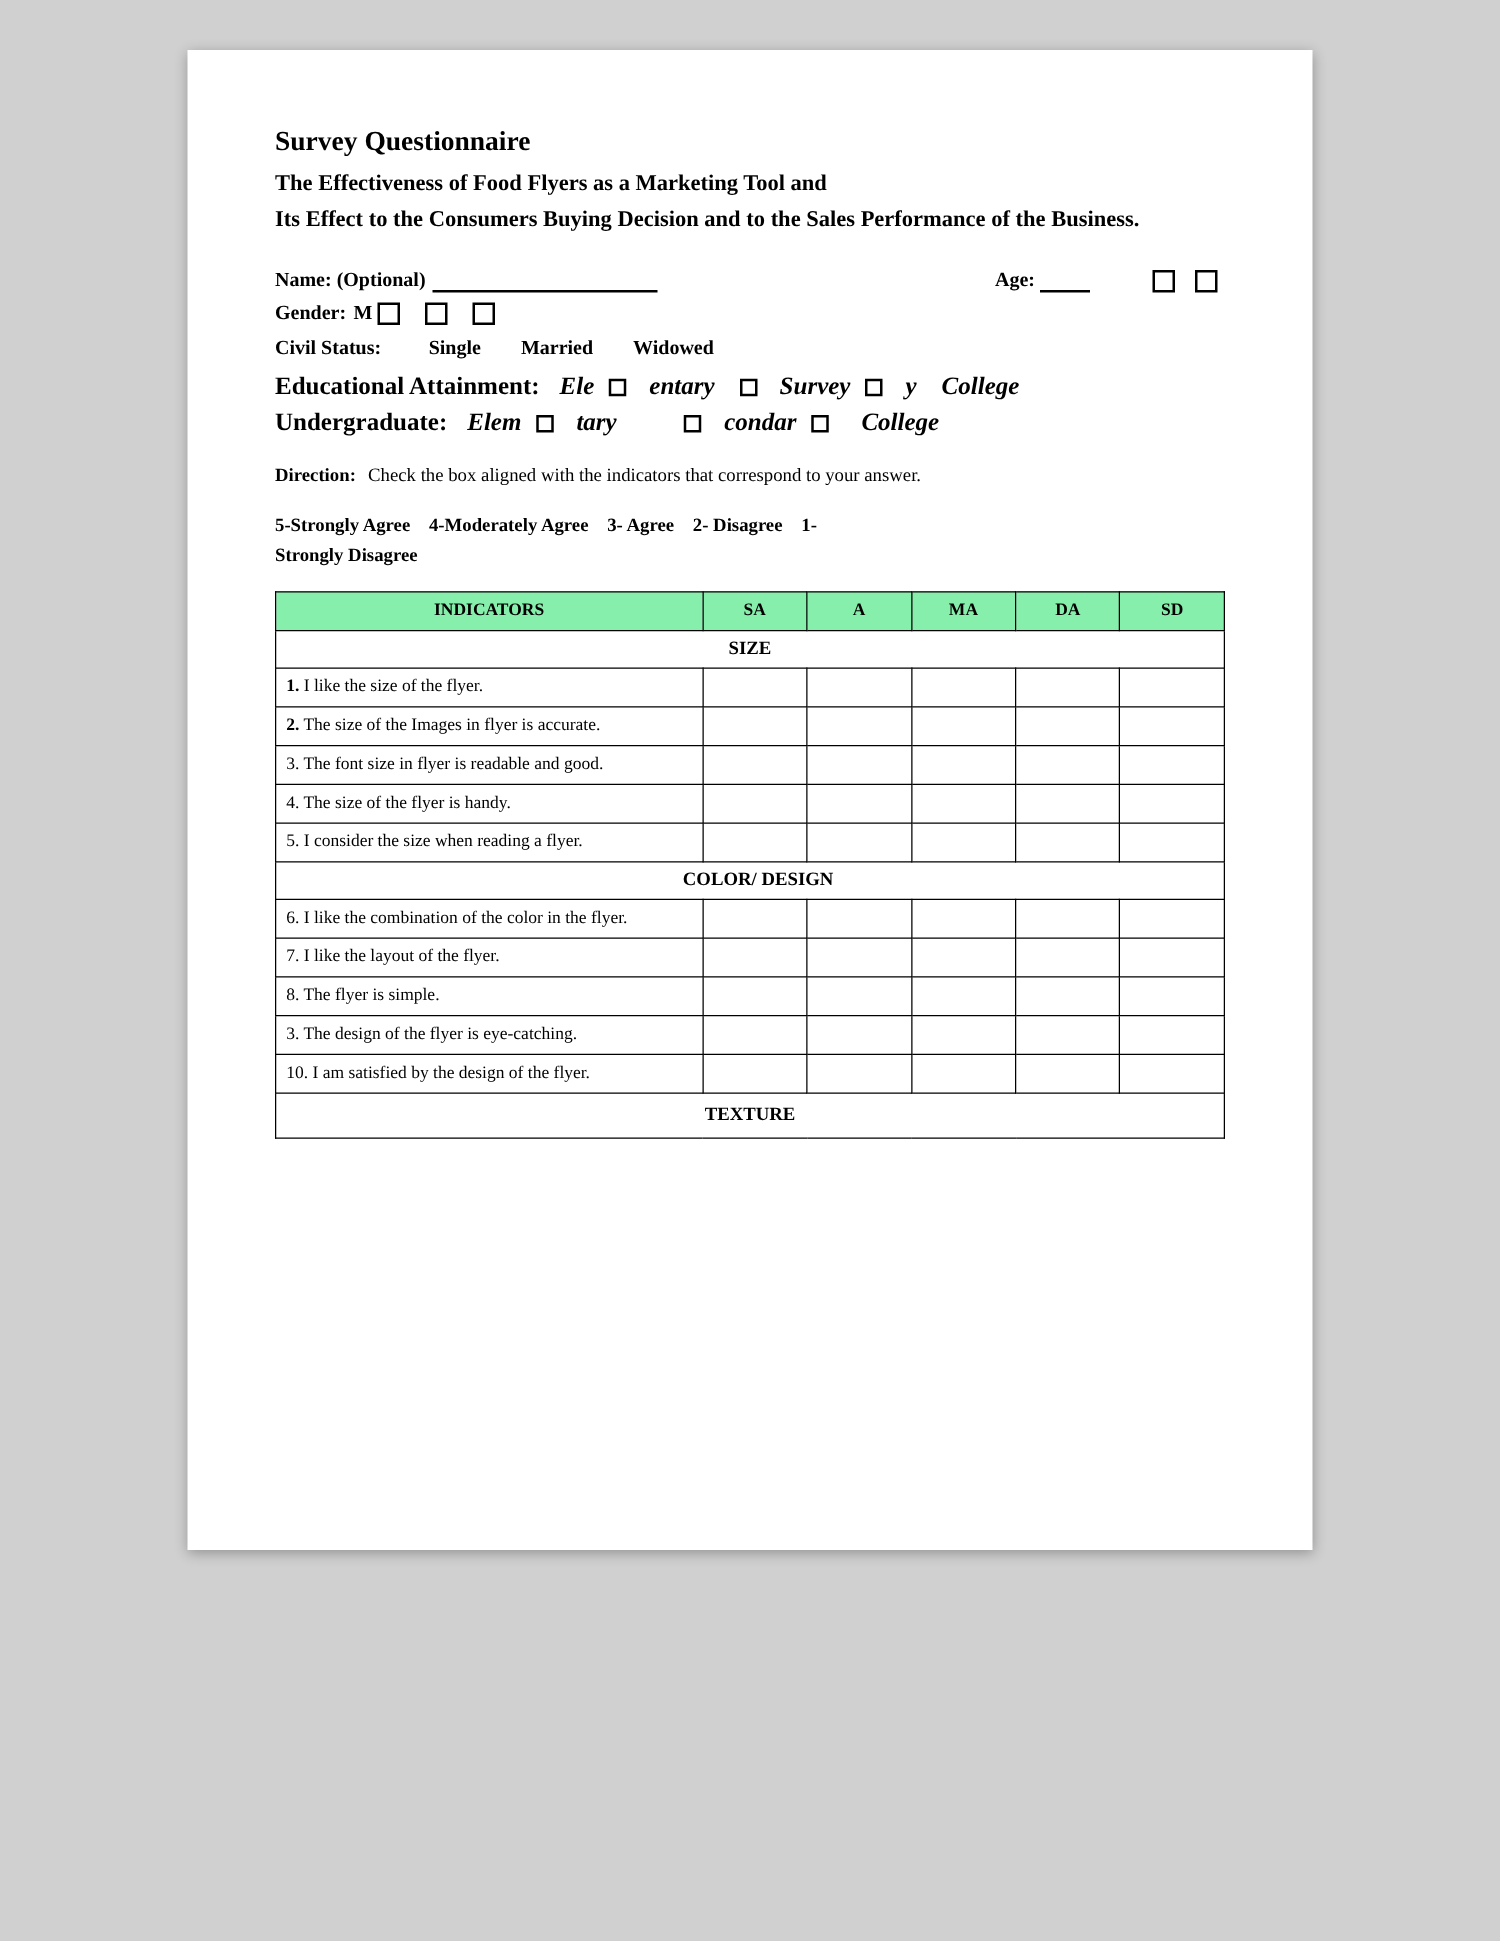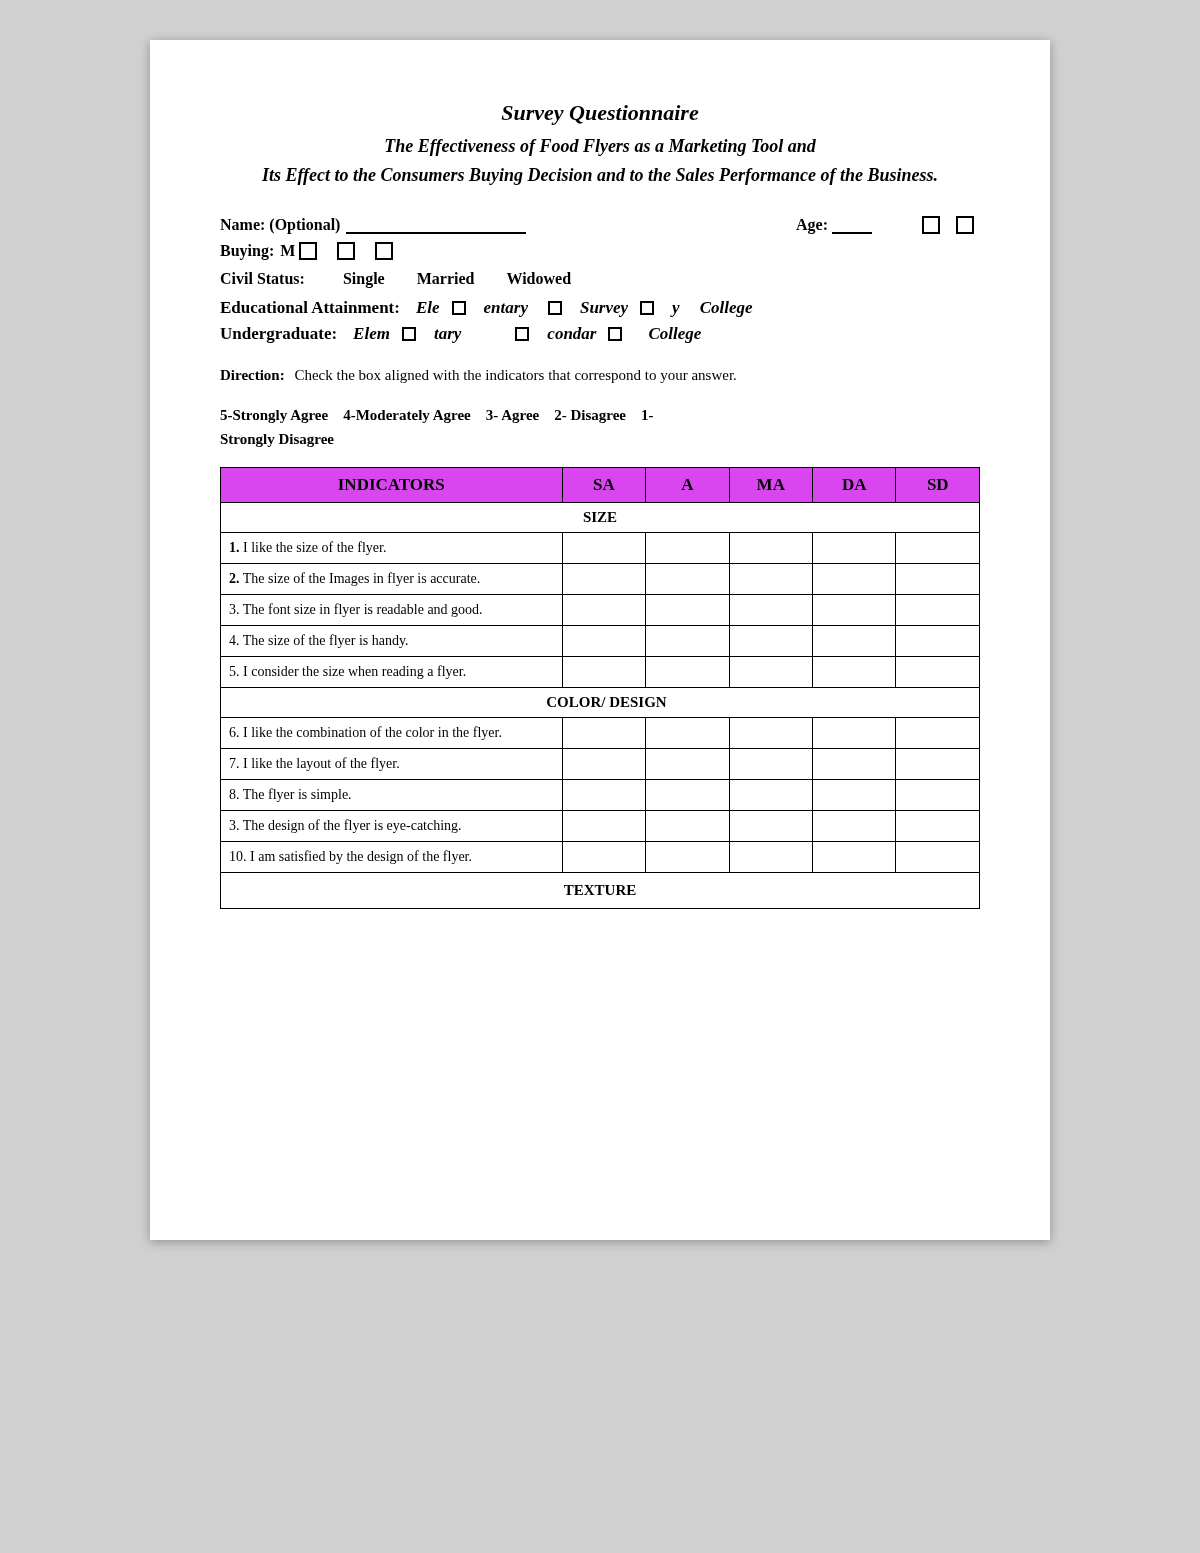--- a/index.html
+++ b/index.html
@@ -20,23 +20,22 @@
 
     .page {
       background: #ffffff;
       width: 900px;
       min-height: 1200px;
       padding: 60px 70px 60px 70px;
       box-shadow: 0 2px 10px rgba(0,0,0,0.3);
     }
 
     .title-section {
-      text-align: center;
+      text-align: left;
       margin-bottom: 30px;
-      font-style: italic;
     }
 
     .title-main {
       font-size: 22px;
       font-weight: bold;
       margin-bottom: 10px;
     }
 
     .title-sub {
       font-size: 18px;
@@ -109,21 +108,21 @@
     .status-item {
       display: flex;
       align-items: center;
       gap: 6px;
     }
 
     .edu-row {
       display: flex;
       align-items: flex-start;
       margin-bottom: 6px;
-      font-size: 17px;
+      font-size: 20px;
       font-weight: bold;
       gap: 10px;
       flex-wrap: wrap;
     }
 
     .edu-option {
       display: flex;
       align-items: center;
       gap: 12px;
       font-style: italic;
@@ -153,22 +152,22 @@
     .survey-table th, .survey-table td {
       border: 1.5px solid #000;
       padding: 7px 8px;
       text-align: left;
       vertical-align: middle;
     }
 
     .survey-table th {
       text-align: center;
       font-weight: bold;
-      font-size: 17px;
-      background: #d946ef;
+      font-size: 14px;
+      background: #86efac;
     }
 
     .survey-table .indicators-header {
       width: 45%;
     }
 
     .survey-table .col-header {
       width: 11%;
       text-align: center;
     }
@@ -237,21 +236,21 @@
         <span class="age-label">Age:</span>
         <span class="age-underline"></span>
       </div>
       <div class="checkbox-pair">
         <span class="checkbox-box"></span>
         <span class="checkbox-box"></span>
       </div>
     </div>
 
     <div class="row-gender">
-      <span class="form-label">Buying:</span>
+      <span class="form-label">Gender:</span>
       <span style="margin-right:4px;">M</span>
       <span class="checkbox-box"></span>
       <span class="checkbox-box" style="margin-left:14px;"></span>
       <span class="checkbox-box" style="margin-left:14px;"></span>
     </div>
 
     <div class="civil-status-row">
       <span class="form-label">Civil Status:</span>
       <div class="status-item">
         <span>Single</span>

